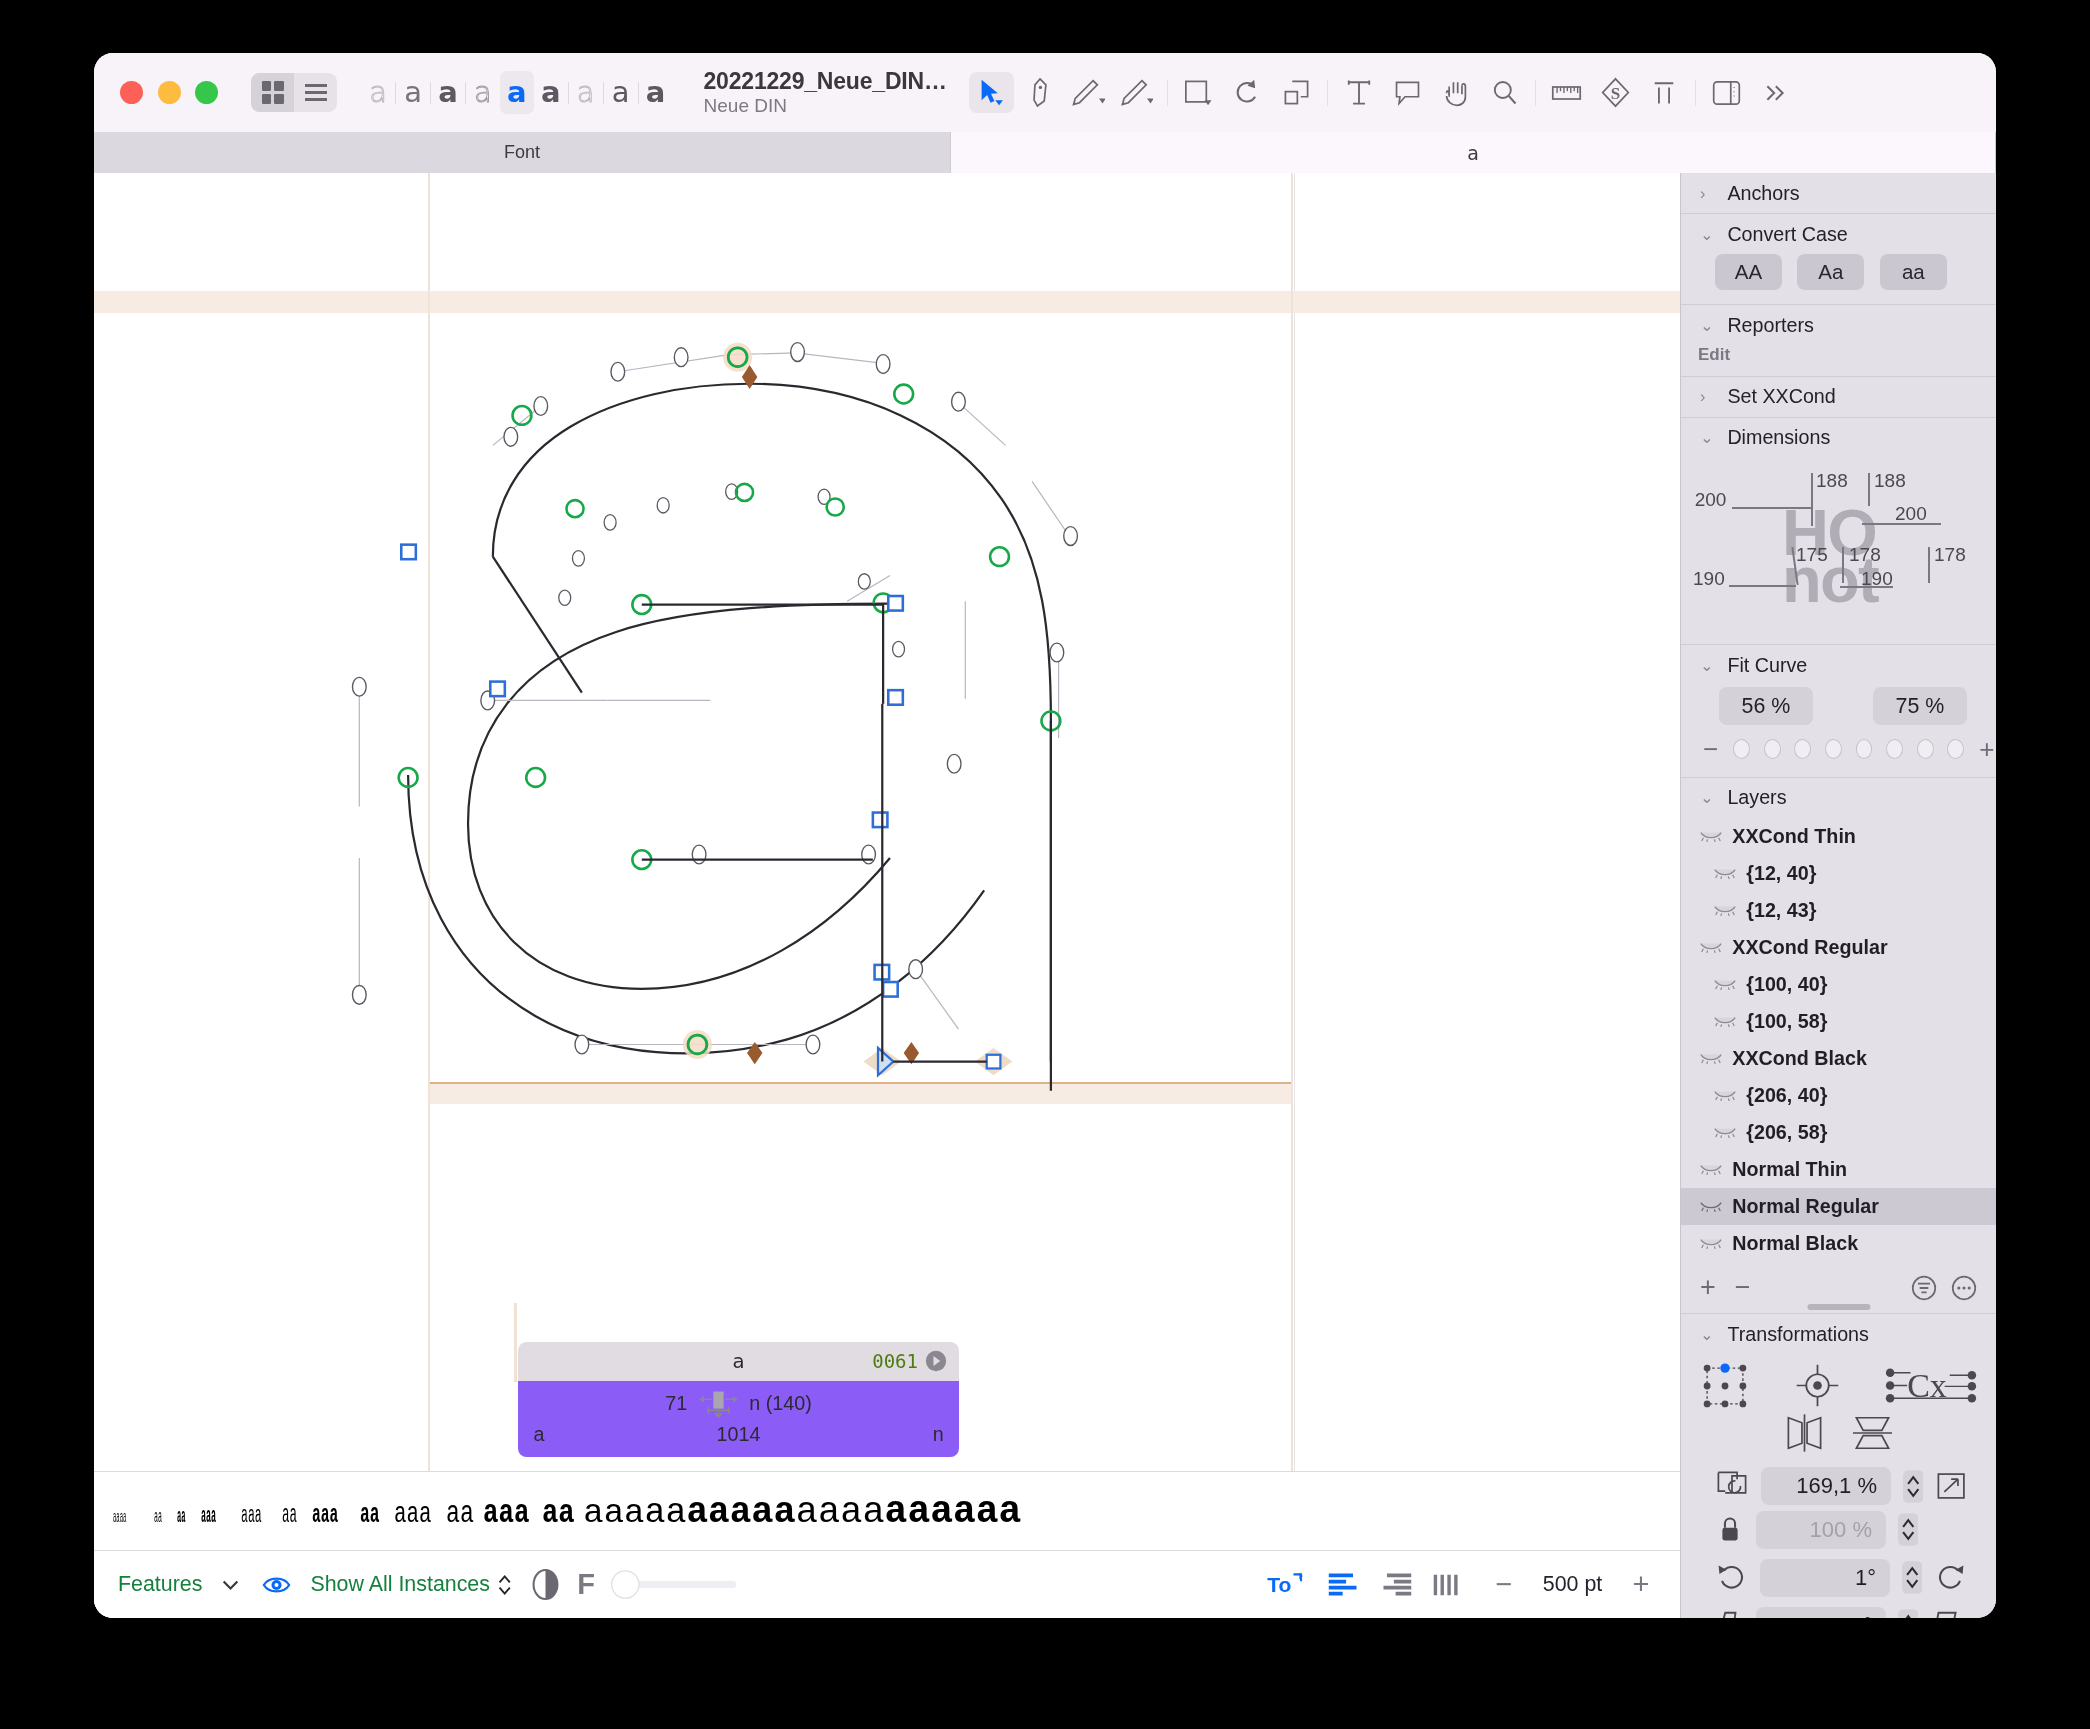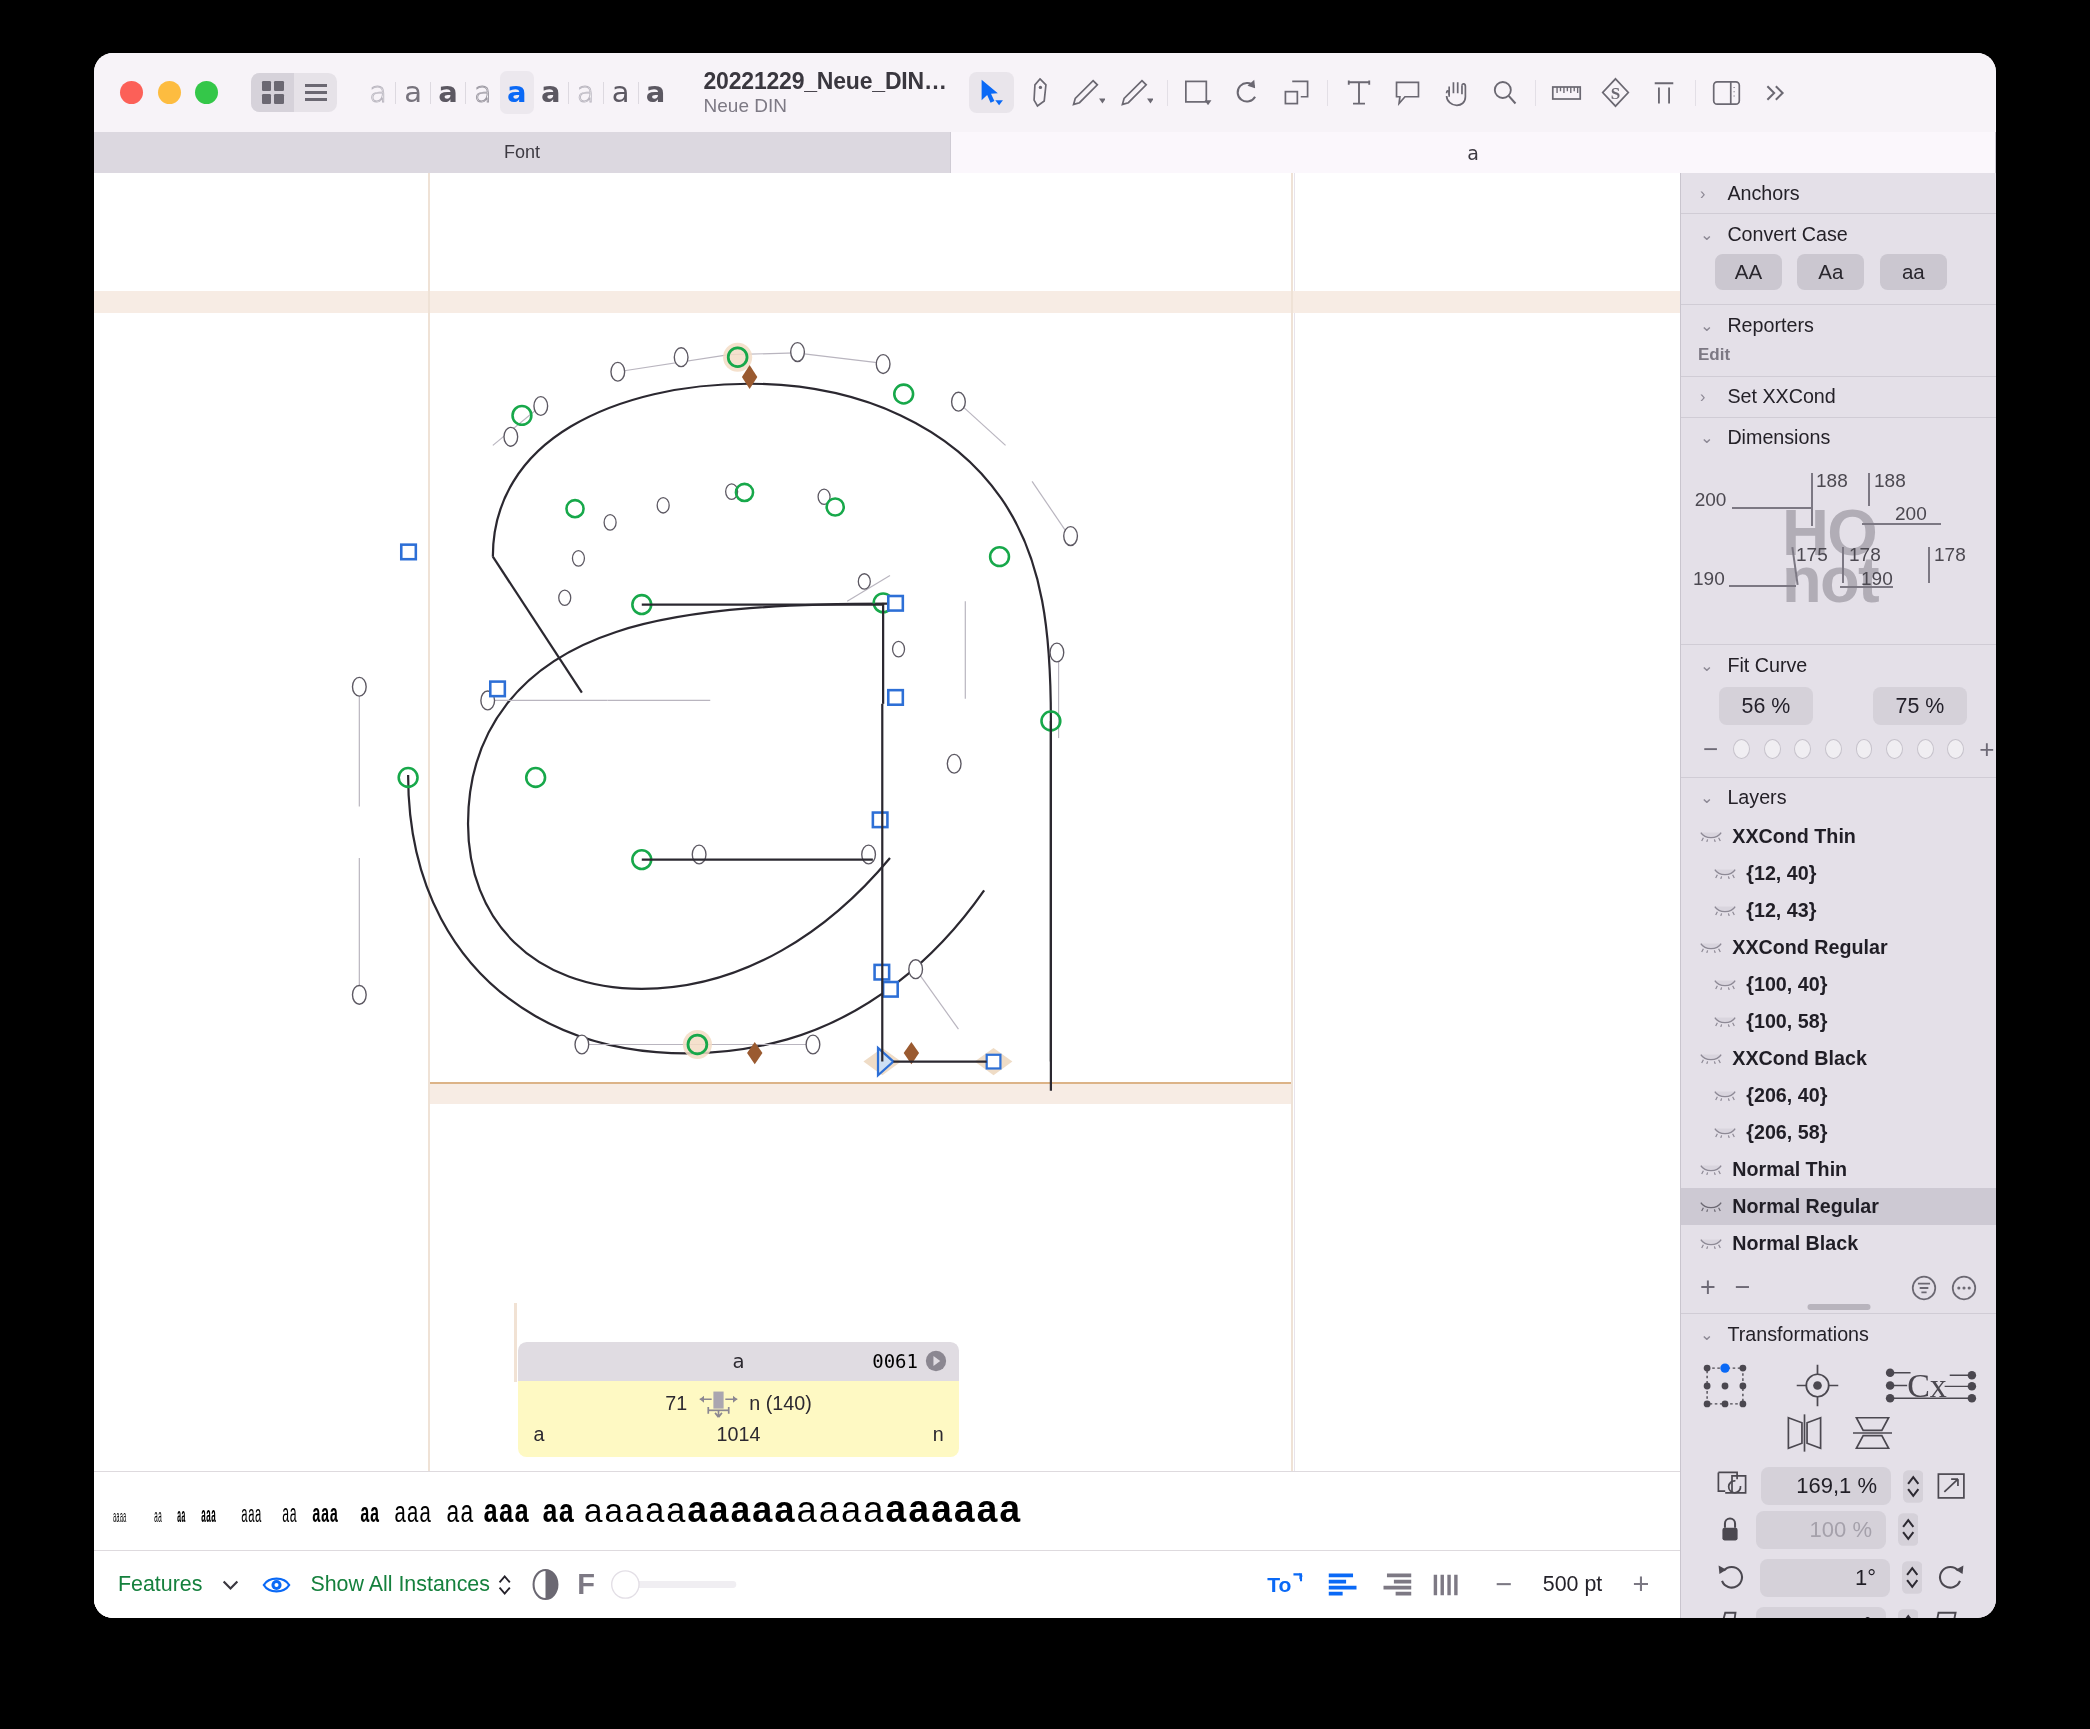--- a/index.html
+++ b/index.html
@@ -81,24 +81,24 @@
   
   #infobox{
     position:absolute;left:424px;bottom:15.4px;width:441px;
     font-size:19px;color:#2c2930;
   }
   #infobox .row1{
     background:#e0dce2;border-radius:8.6px 8.6px 0 0;height:39px;
     display:flex;align-items:center;justify-content:center;position:relative;
   }
   #infobox .row1 .g{font-family:"DejaVu Sans",sans-serif;font-size:19.7px;}
-  #infobox .row1 .uni{position:absolute;right:41px;color:#000000;font-family:"DejaVu Sans Mono",monospace;font-size:19px;}
+  #infobox .row1 .uni{position:absolute;right:41px;color:#4d7c0f;font-family:"DejaVu Sans Mono",monospace;font-size:19px;}
   #infobox .row1 .arrow{position:absolute;right:12px;}
   #infobox .row2{
-    background:#fef9c3;border-radius:0 0 8.6px 8.6px;padding:8.6px 0 10.3px;position:relative;
+    background:#8b5cf6;border-radius:0 0 8.6px 8.6px;padding:8.6px 0 10.3px;position:relative;
   }
   #infobox .lsbline{display:flex;align-items:center;justify-content:center;gap:8.6px;font-size:19.7px;}
   #infobox .widthline{display:flex;align-items:center;justify-content:space-between;padding:0 15.4px;margin-top:5.1px;font-size:19.7px;}
   #infobox .leftedge{position:absolute;left:-4.3px;top:-39px;width:3.4px;height:79px;background:#f1e2d4;}
 
   
   #preview{
     position:absolute;left:0;right:0;bottom:67px;height:79px;background:#fff;
     border-top:0.9px solid #dedade;display:flex;align-items:center;overflow:hidden;
   }

